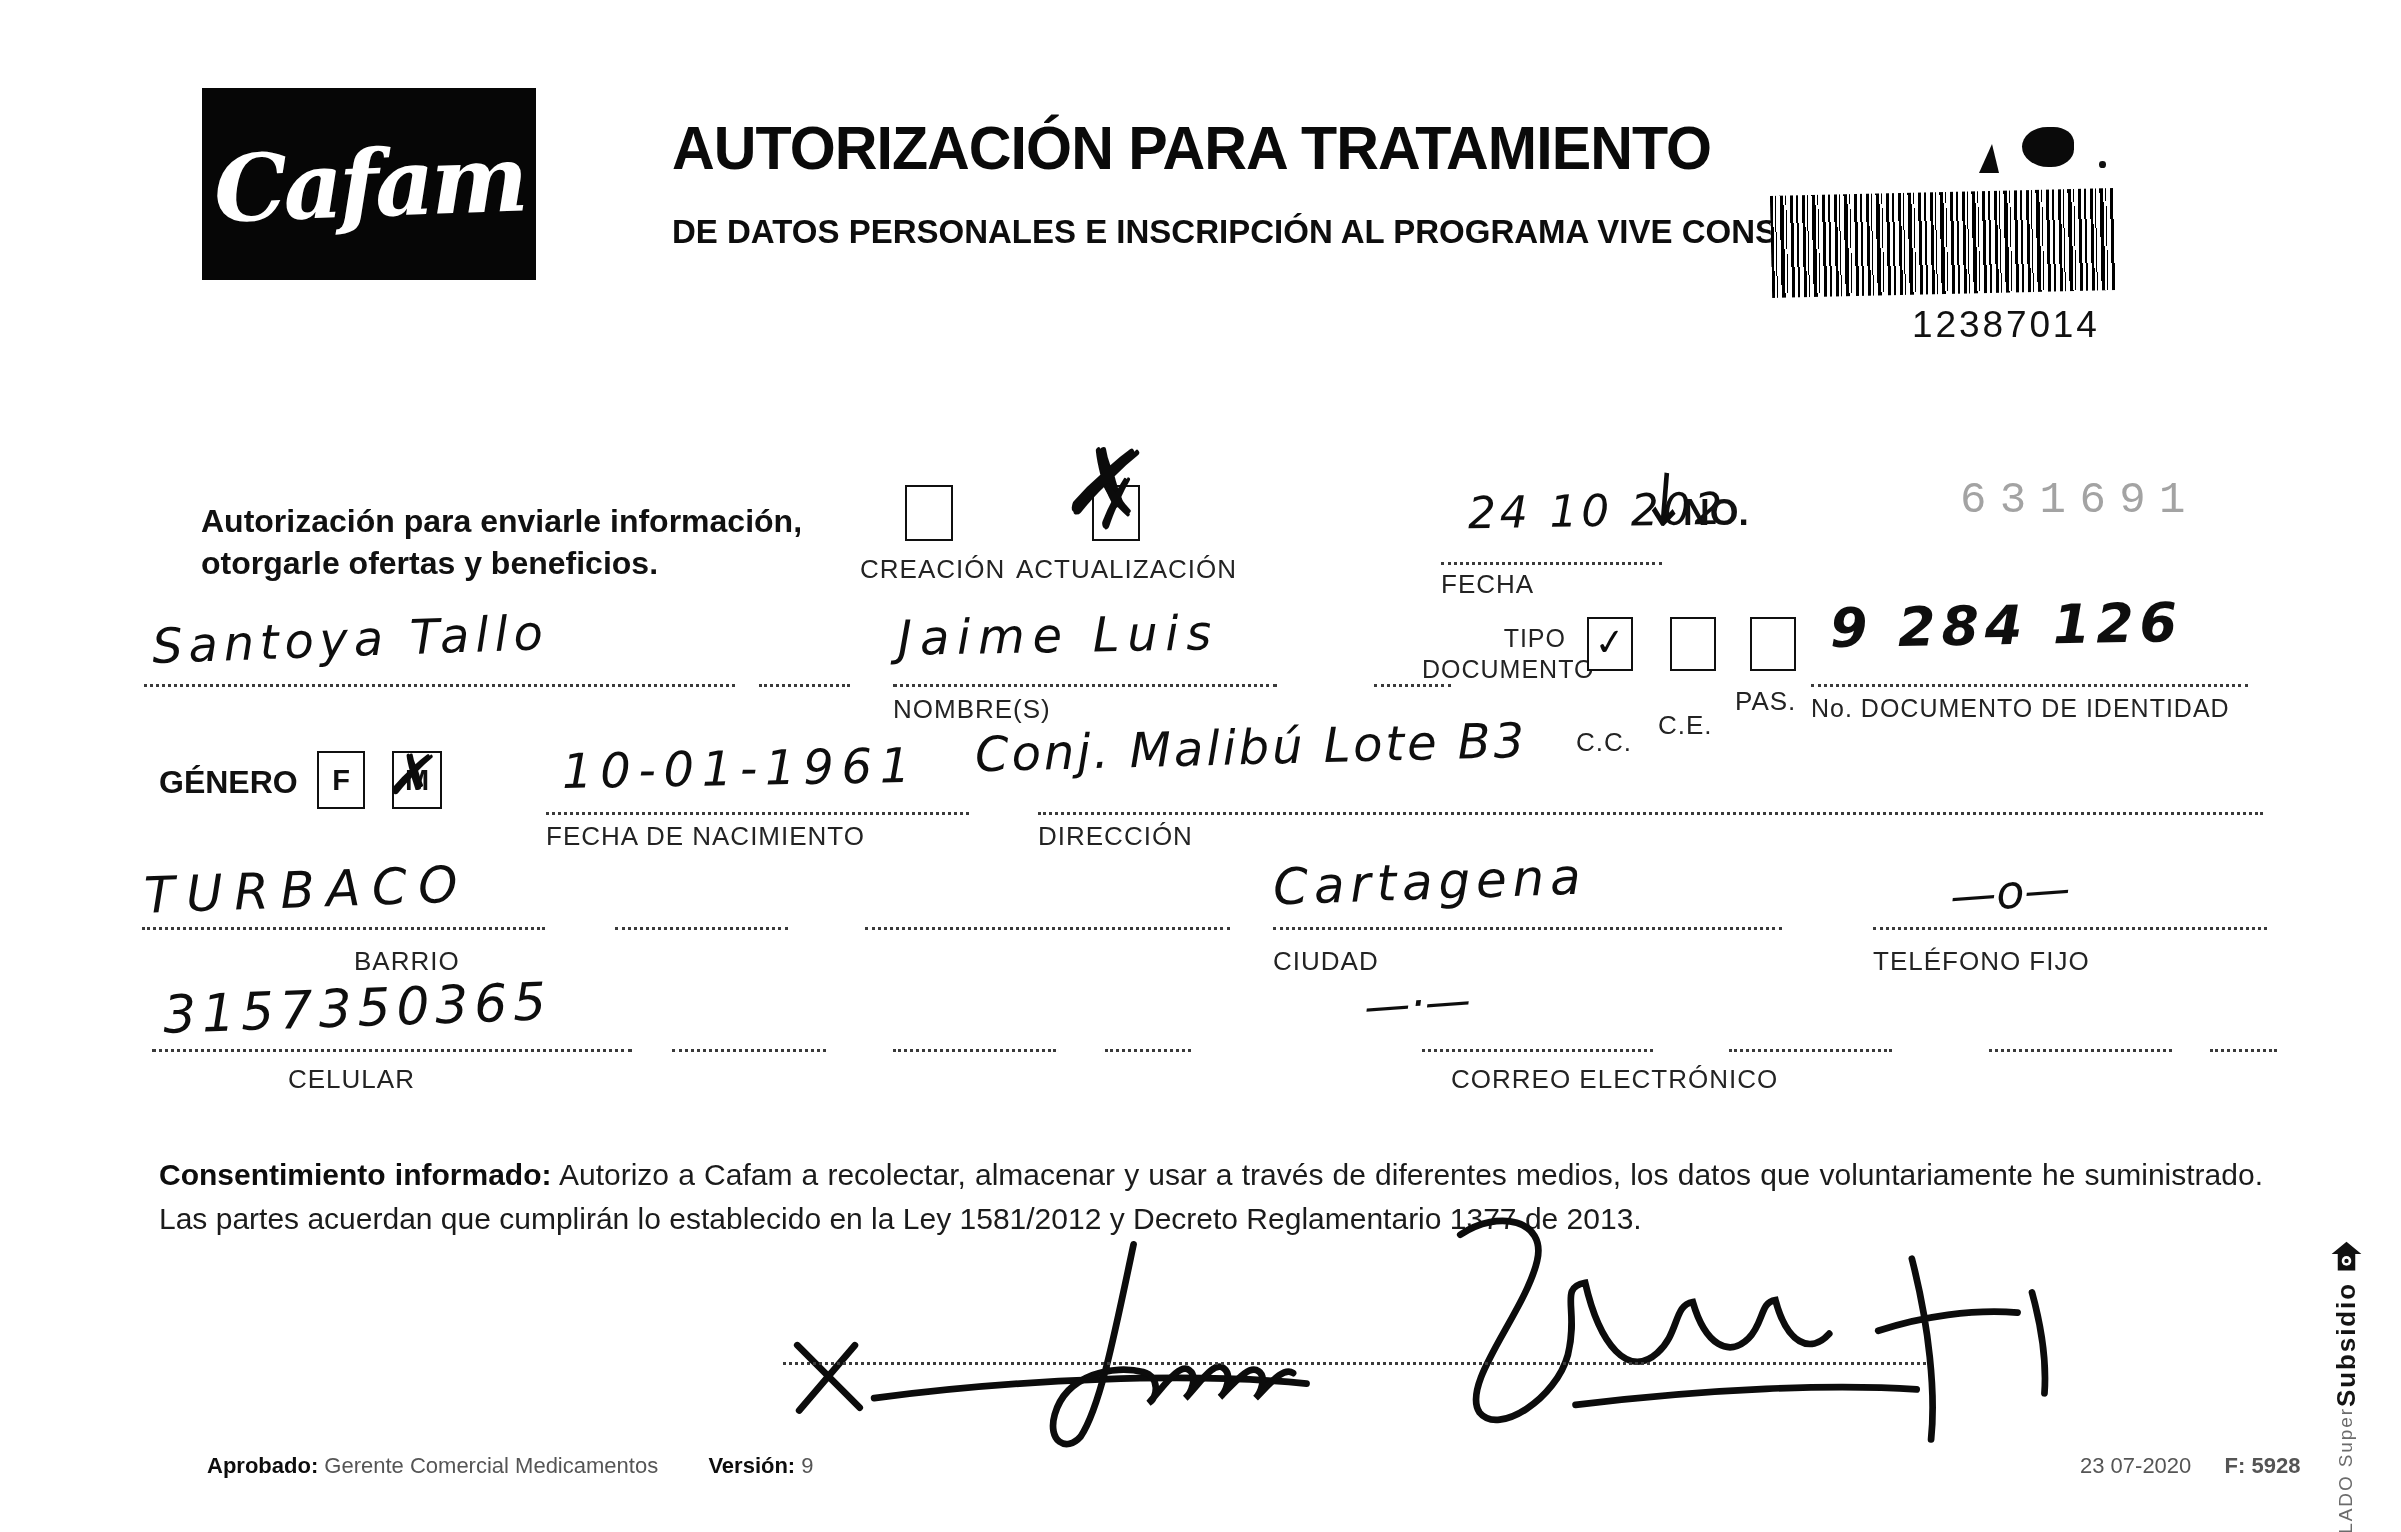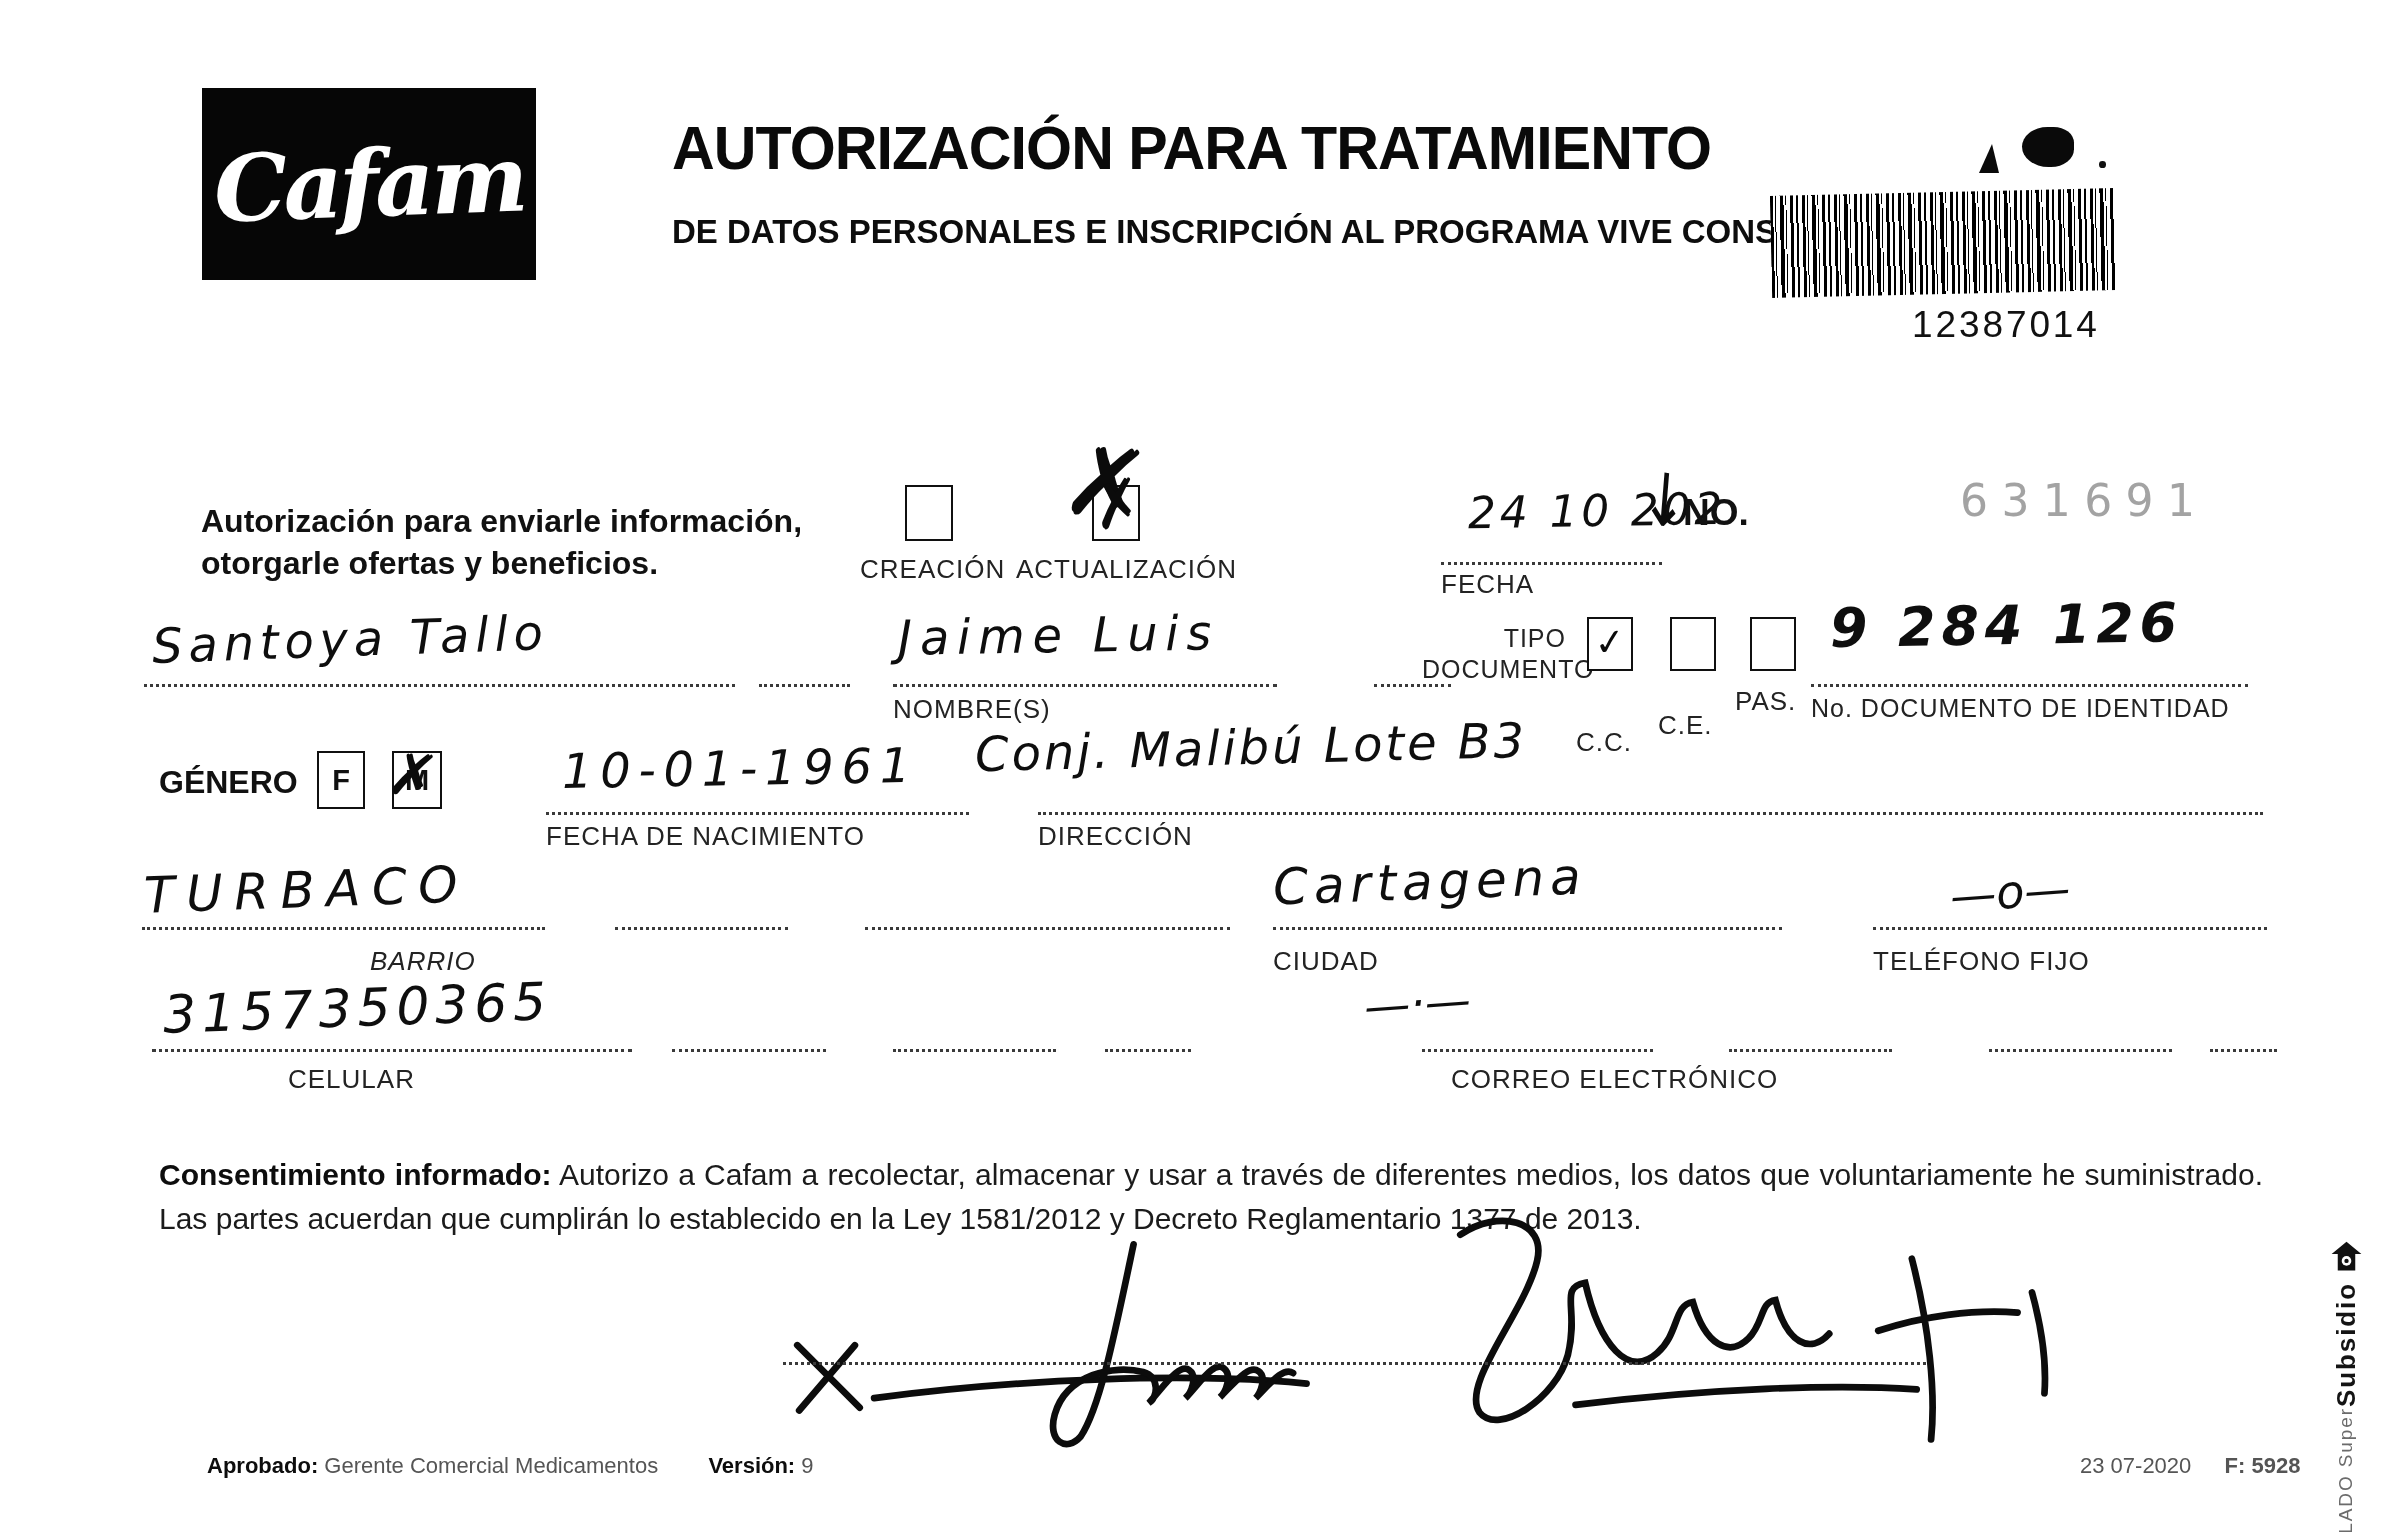--- a/index.html
+++ b/index.html
@@ -63,21 +63,21 @@
   <div class="abs flabel center" style="left:860px;top:554px;width:144px;">CREACIÓN</div>
 
   <div class="cb" style="left:1092px;top:485px;width:48px;height:56px;"></div>
   <div class="abs xmark" style="left:1064px;top:434px;font-size:100px;font-weight:700;transform:rotate(9deg);">✗</div>
   <div class="abs xmark" style="left:1091px;top:473px;font-size:63px;transform:rotate(-12deg);">✗</div>
   <div class="abs flabel center" style="left:1016px;top:554px;width:192px;">ACTUALIZACIÓN</div>
 
   <div class="abs hand" style="left:1468px;top:485px;font-size:44px;letter-spacing:3.8px;transform:rotate(-1deg);">24 10 202</div>
   <div class="abs xmark" style="left:1641px;top:473px;font-size:56px;transform:scaleY(1.3) rotate(6deg);">↓</div>
   <div class="abs" style="left:1683px;top:492px;font-size:37px;font-weight:600;color:#111;">NO.</div>
-  <div class="abs stamp" style="left:1960px;top:475px;font-size:44px;">631691</div>
+  <div class="abs stamp" style="left:1960px;top:475px;font-size:44px;font-family:Liberation Mono, monospace;">631691</div>
   <div class="abs dline" style="left:1441px;top:562px;width:221px;"></div>
   <div class="abs flabel center" style="left:1441px;top:569px;width:221px;">FECHA</div>
 
   <div class="abs hand" style="left:152px;top:611px;font-size:48px;letter-spacing:5.8px;transform:rotate(-2deg);">Santoya Tallo</div>
   <div class="abs dline" style="left:144px;top:684px;width:591px;"></div>
   <div class="abs dline" style="left:759px;top:684px;width:91px;"></div>
 
   <div class="abs hand" style="left:898px;top:607px;font-size:48px;letter-spacing:7.7px;transform:rotate(-1deg);">Jaime Luis</div>
   <div class="abs dline" style="left:893px;top:684px;width:384px;"></div>
   <div class="abs dline" style="left:1374px;top:684px;width:77px;"></div>
@@ -112,21 +112,21 @@
   <div class="abs flabel center" style="left:546px;top:821px;width:423px;">FECHA DE NACIMIENTO</div>
 
   <div class="abs hand" style="left:975px;top:719px;font-size:48px;letter-spacing:2.9px;transform:rotate(-1.5deg);">Conj. Malibú Lote B3</div>
   <div class="abs dline" style="left:1038px;top:812px;width:1225px;"></div>
   <div class="abs flabel center" style="left:1038px;top:821px;width:1153px;">DIRECCIÓN</div>
 
   <div class="abs hand" style="left:144px;top:861px;font-size:50px;letter-spacing:11.5px;transform:rotate(-2deg);">TURBACO</div>
   <div class="abs dline" style="left:142px;top:927px;width:403px;"></div>
   <div class="abs dline" style="left:615px;top:927px;width:173px;"></div>
   <div class="abs dline" style="left:865px;top:927px;width:365px;"></div>
-  <div class="abs flabel center" style="left:370px;top:946px;width:307px;font-style:italic;">BARRIO</div>
+  <div class="abs flabel center" style="left:354px;top:946px;width:307px;">BARRIO</div>
 
   <div class="abs hand" style="left:1273px;top:853px;font-size:50px;letter-spacing:5.8px;transform:rotate(-2deg);">Cartagena</div>
   <div class="abs dline" style="left:1273px;top:927px;width:509px;"></div>
   <div class="abs flabel center" style="left:1273px;top:946px;width:509px;">CIUDAD</div>
 
   <div class="abs hand" style="left:1950px;top:865px;font-size:46px;transform:rotate(-4deg);">—o—</div>
   <div class="abs dline" style="left:1873px;top:927px;width:394px;"></div>
   <div class="abs flabel center" style="left:1873px;top:946px;width:394px;">TELÉFONO FIJO</div>
 
   <div class="abs hand" style="left:163px;top:978px;font-size:52px;letter-spacing:5.8px;transform:rotate(-2deg);">3157350365</div>

